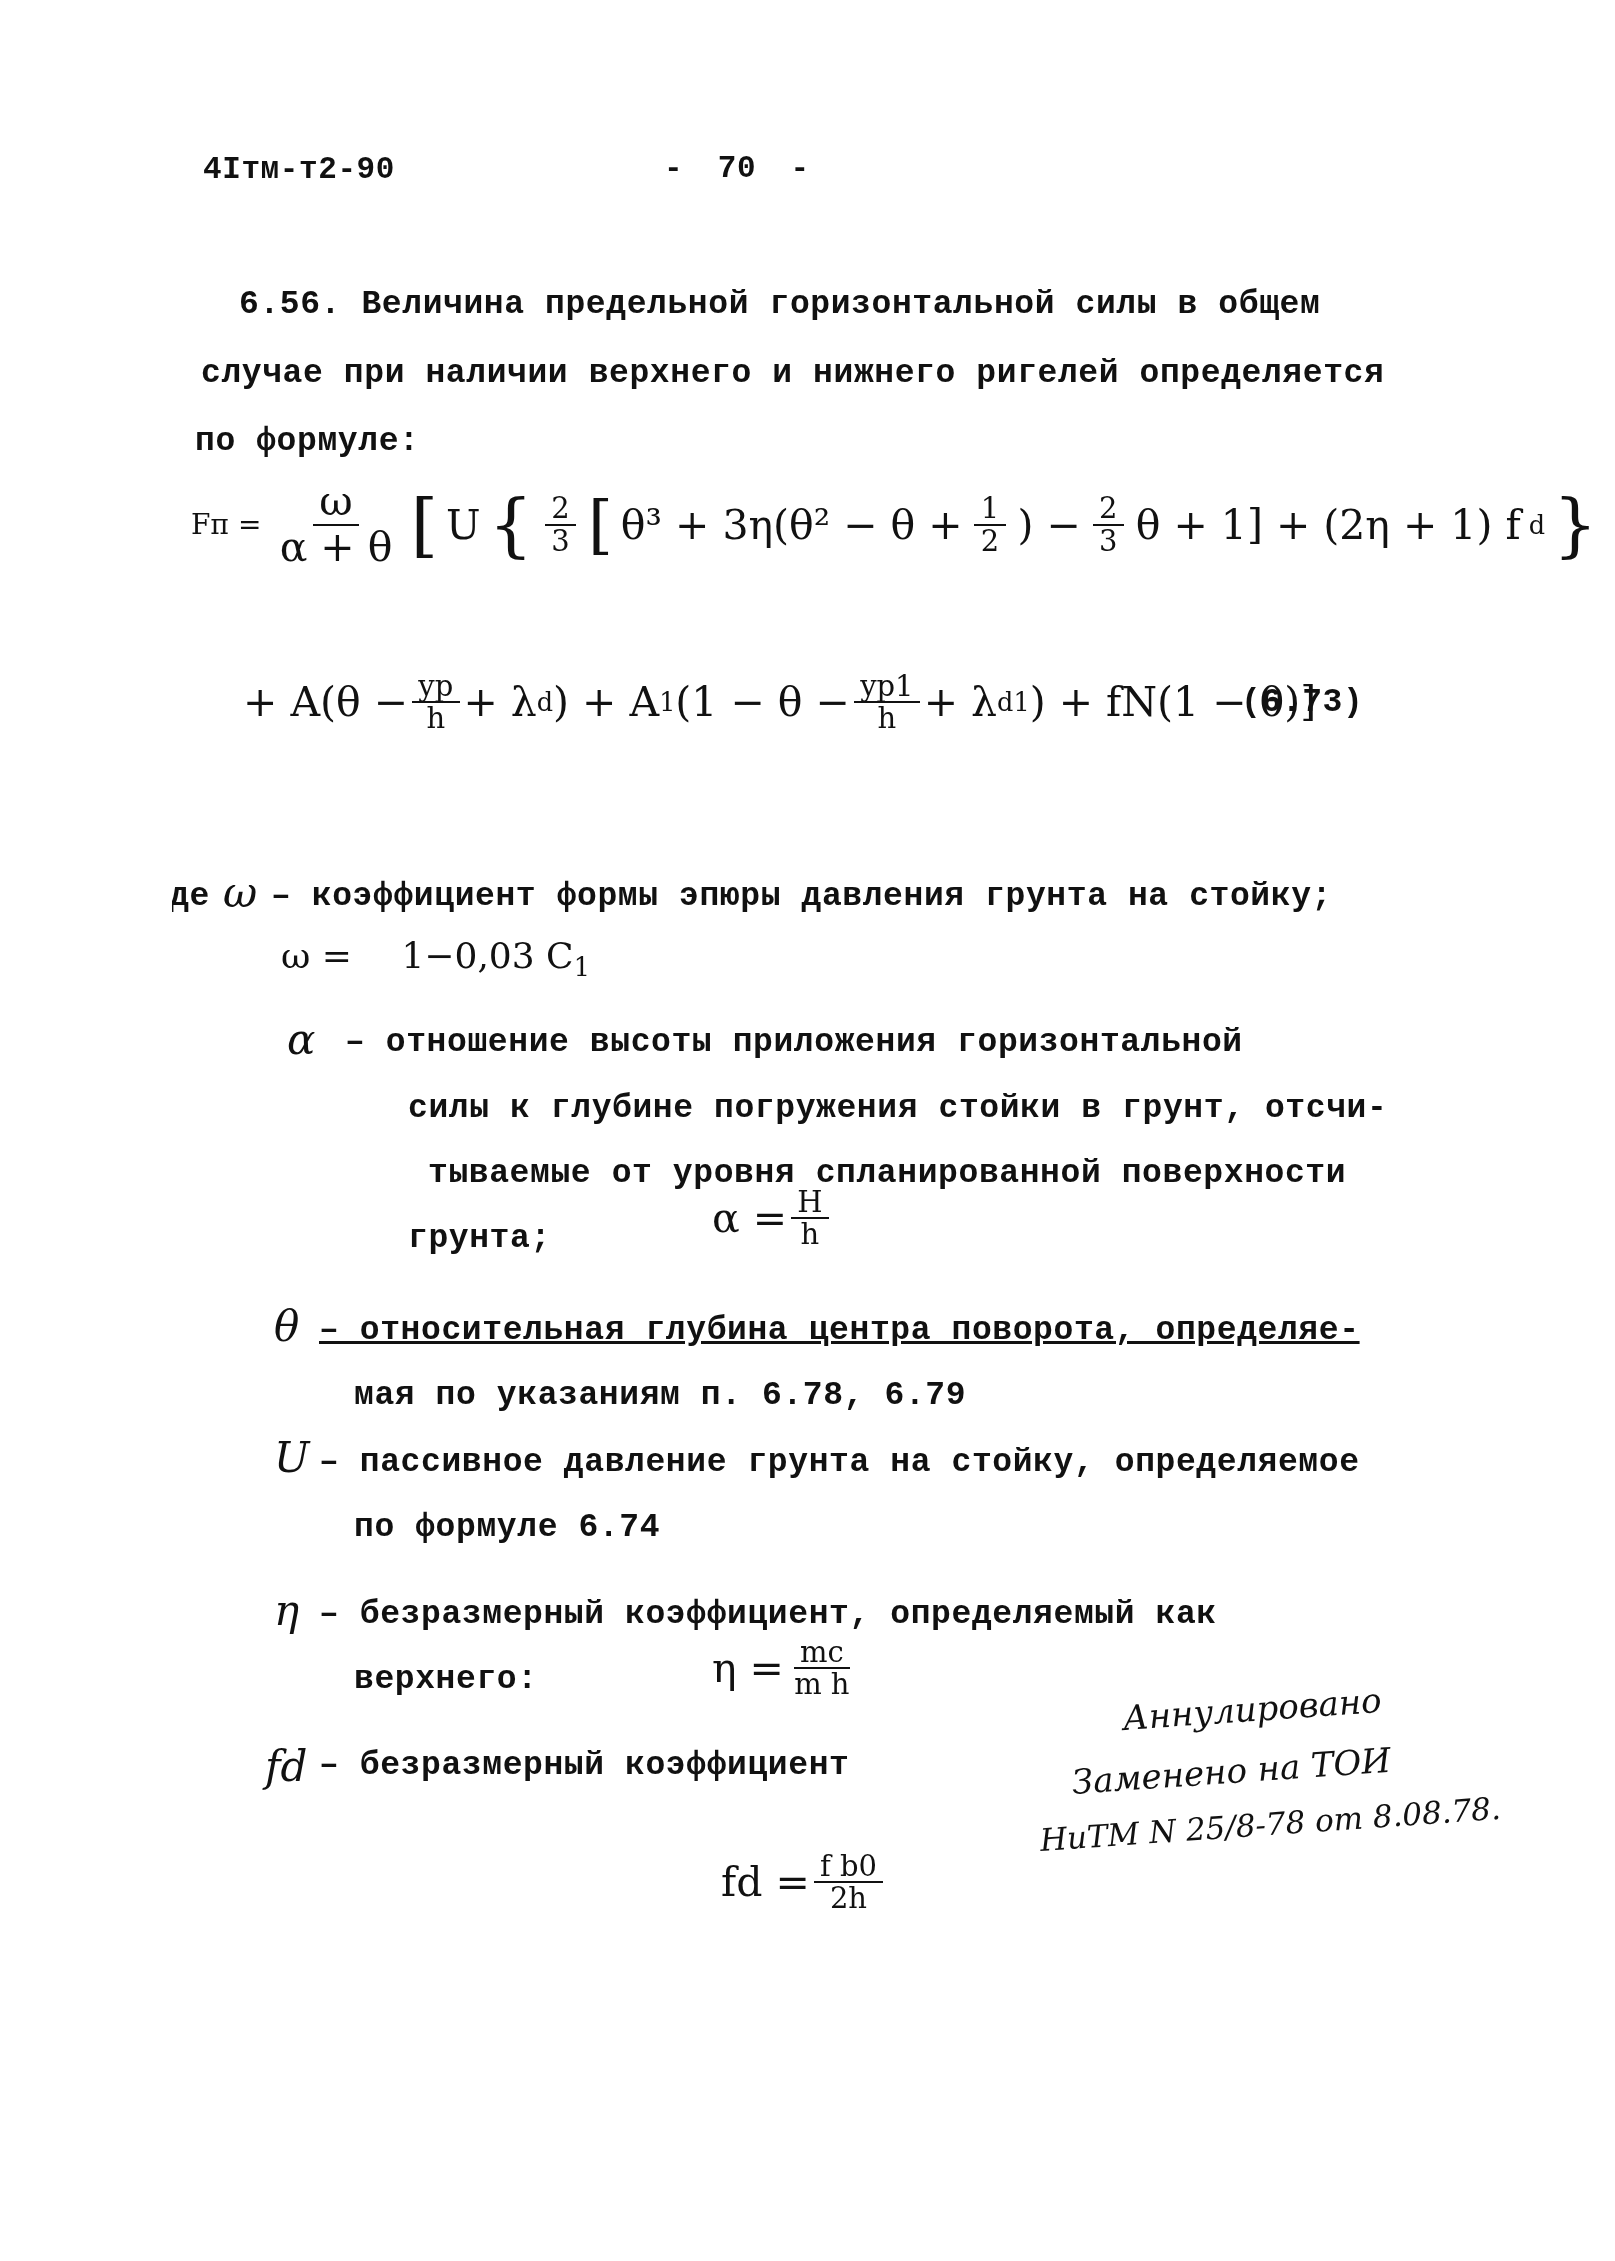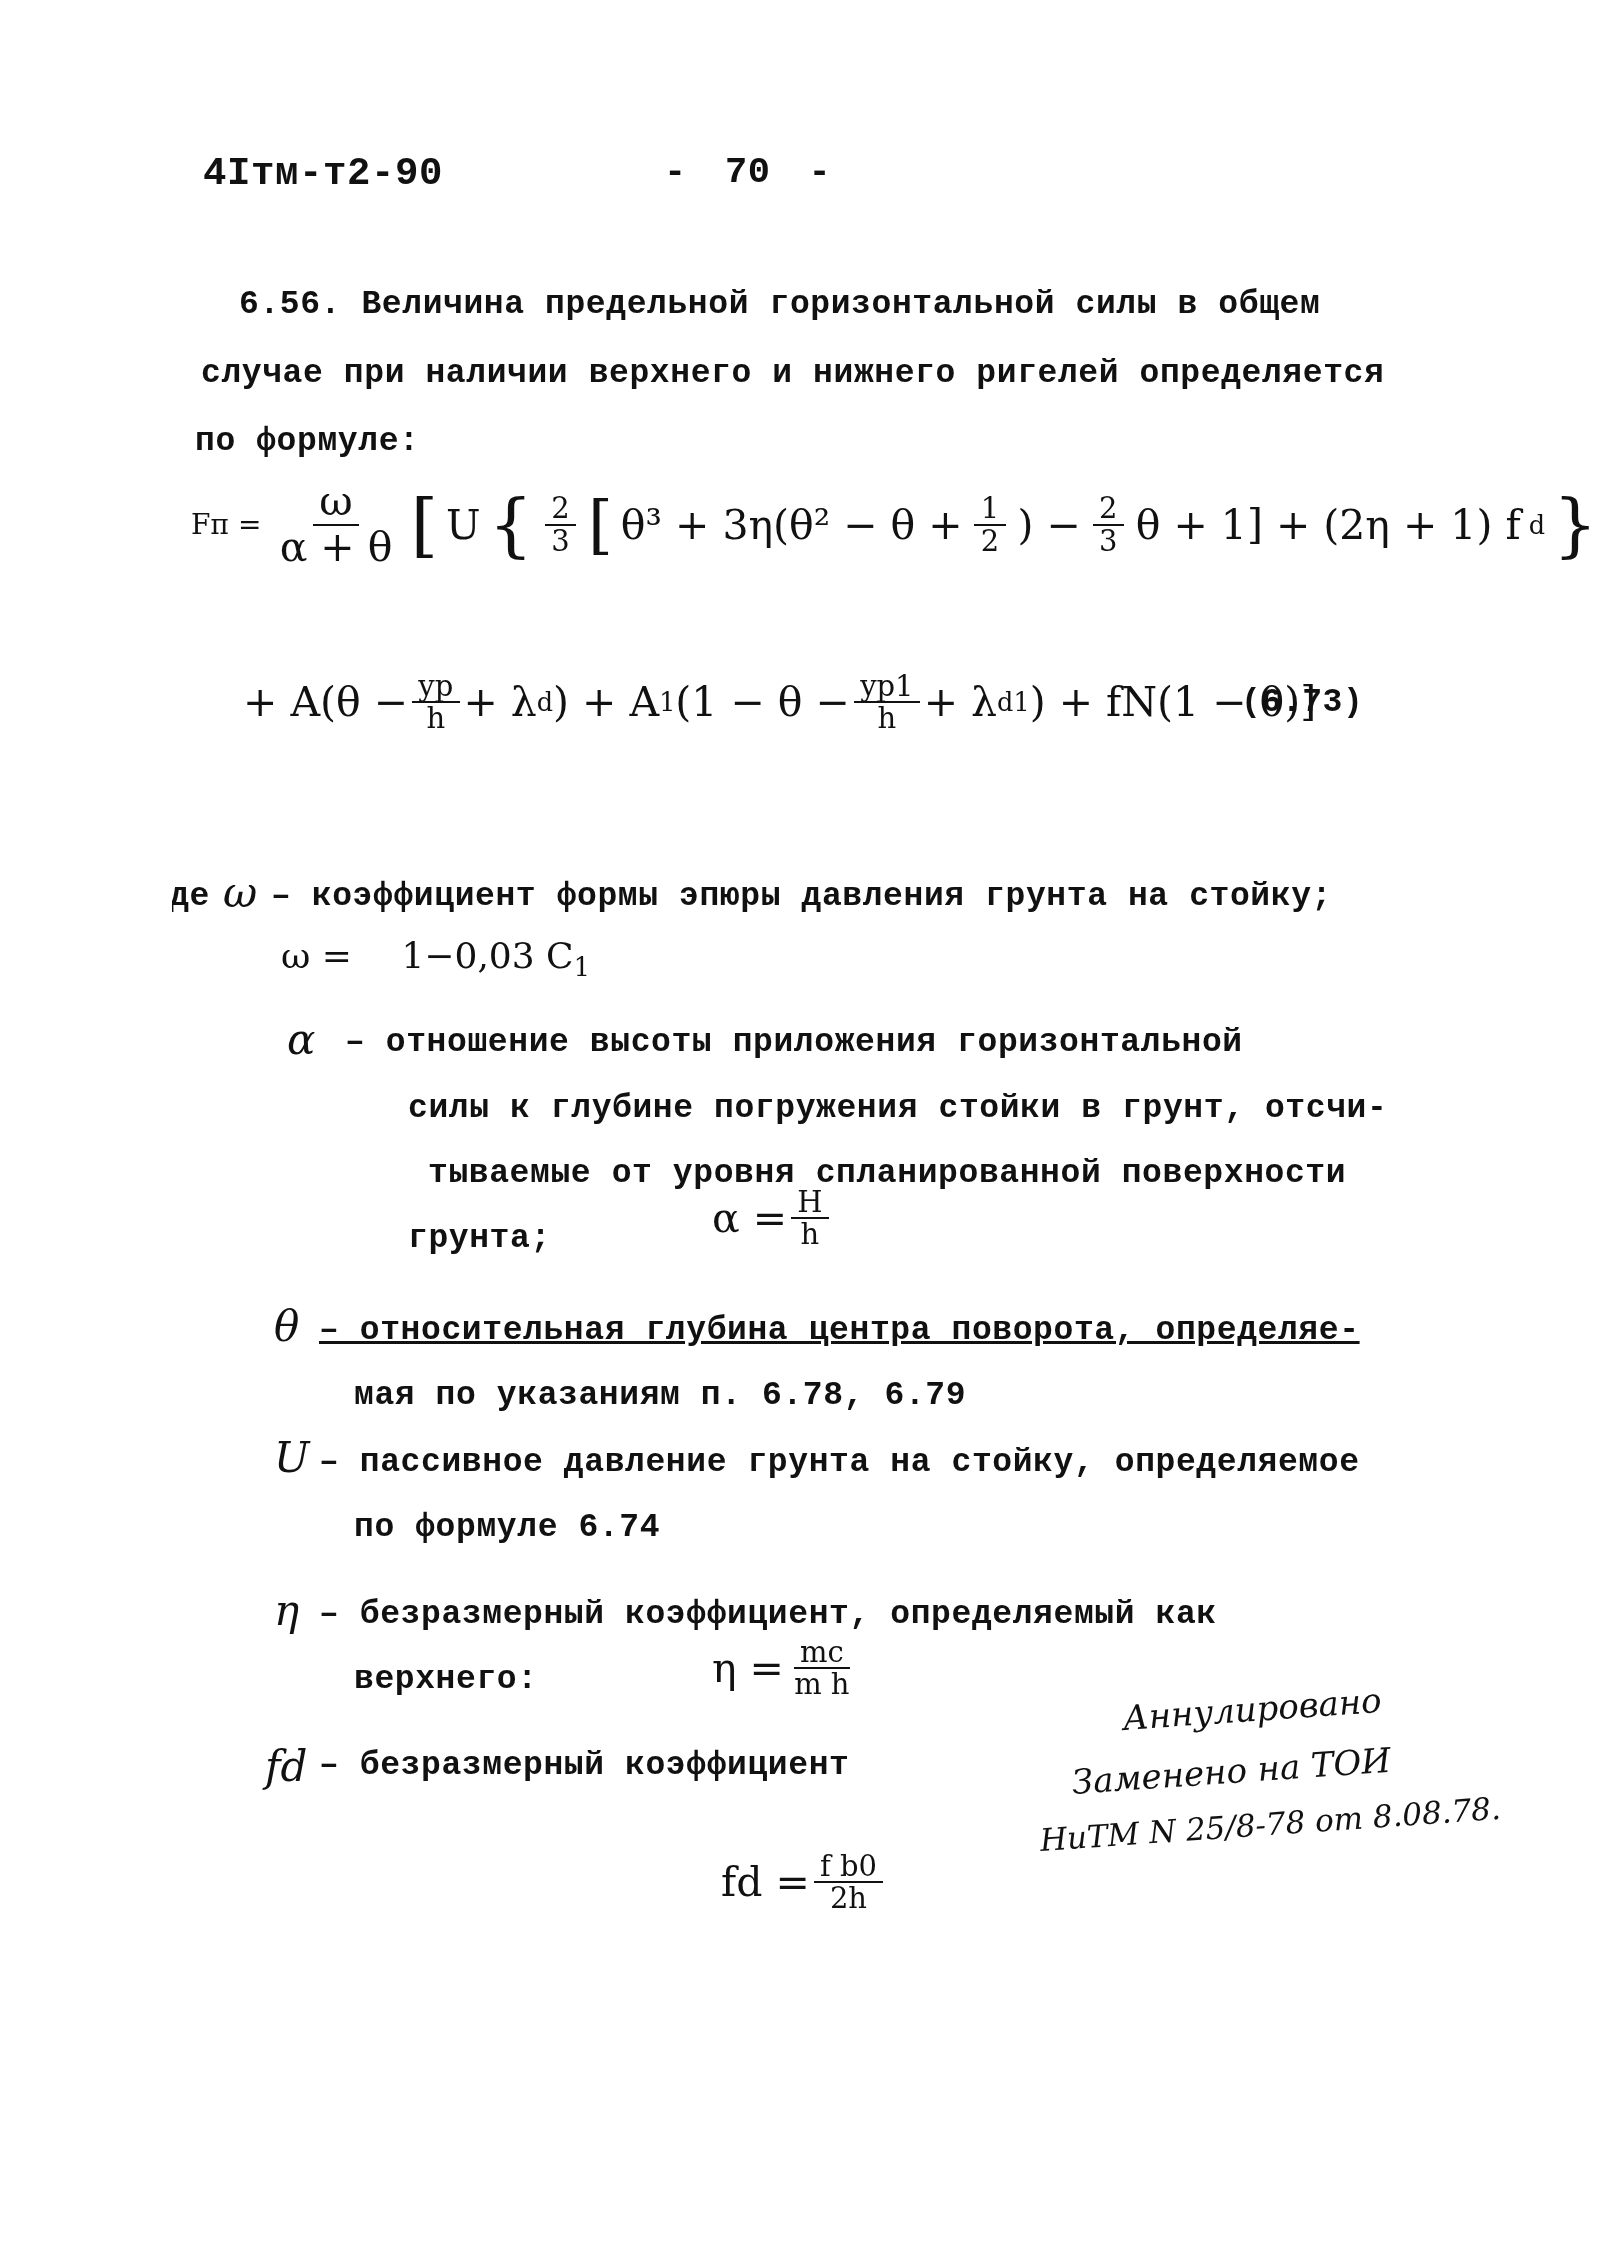--- a/index.html
+++ b/index.html
@@ -15,22 +15,22 @@
   .frac { display: inline-flex; flex-direction: column; align-items: center; vertical-align: middle; margin: 0 3.8px; }
   .frac .num { border-bottom: 2.6px solid #111; padding: 0 6.4px; line-height: 1.05; }
   .frac .den { line-height: 1.05; padding: 0 6.4px; }
   .frac.small { font-size: 29px; }
   sup, sub { font-size: 25.5px; }
   .sym { font-family: "DejaVu Serif", "Liberation Serif", serif; font-size: 42px; font-style: italic; }
 </style>
 </head>
 <body>
 
-<div class="abs type" style="left:203px; top:152px; font-size:39px;">4Iтм-т2-90</div>
-<div class="abs type" style="left:664px; top:151px; font-size:37px; word-spacing:15.3px;">- 70 -</div>
+<div class="abs type" style="left:203px; top:152px; font-size:31px;">4Iтм-т2-90</div>
+<div class="abs type" style="left:664px; top:151px; font-size:31px; word-spacing:15.3px;">- 70 -</div>
 
 <div class="abs type" style="left:239px; top:286px;">6.56. Величина предельной горизонтальной силы в общем</div>
 <div class="abs type" style="left:201px; top:355px;">случае при наличии верхнего и нижнего ригелей определяется</div>
 <div class="abs type" style="left:195px; top:423px;">по формуле:</div>
 
 <div class="abs math" style="left:191px; top:448px; display:flex; align-items:center; height:153px;gap:8px;">
   <span style="font-size:28px;">Fп =</span>
   <span class="frac">
     <span class="num">ω</span>
     <span class="den">α + θ</span>

